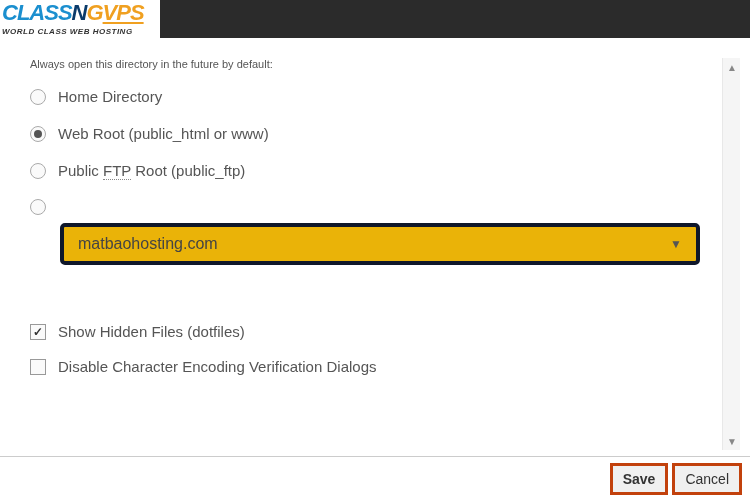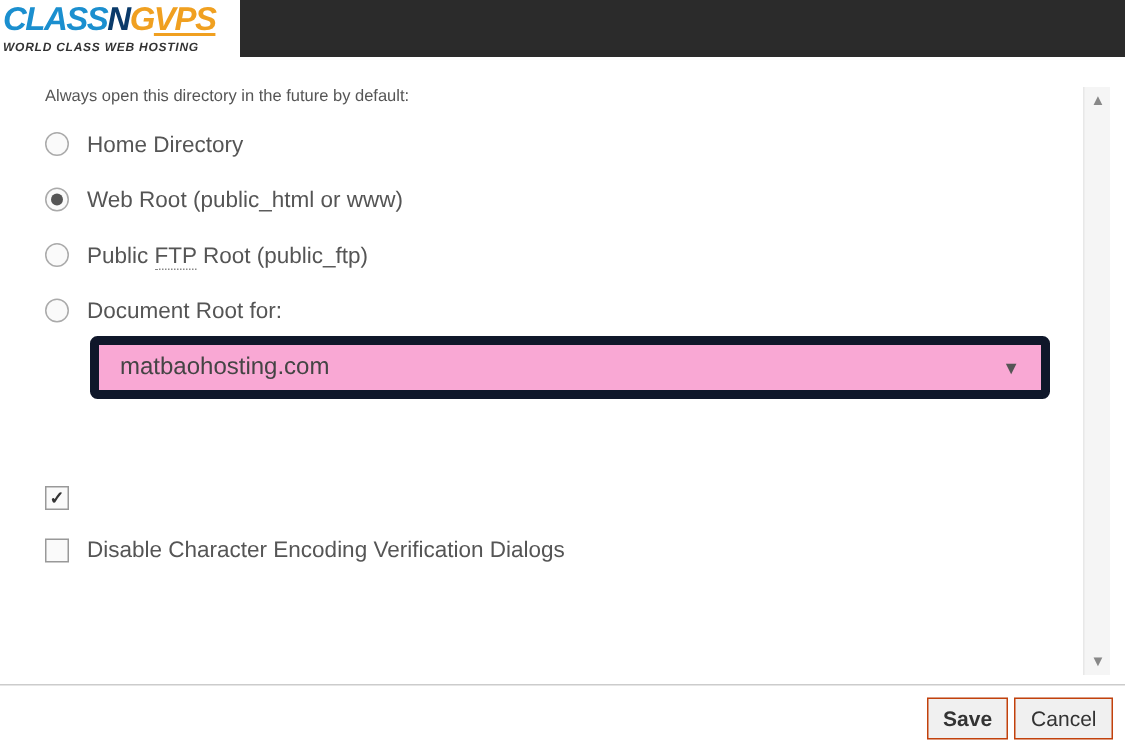--- a/index.html
+++ b/index.html
@@ -51,21 +51,21 @@
     display: flex;
     align-items: center;
     justify-content: center;
     font-size: 10px;
     color: #888;
     cursor: pointer;
   }
   .scroll-arrow.up { position: absolute; top: 0; }
   .scroll-arrow.down { position: absolute; bottom: 0; }
   .section-label { color: #555; font-size: 11px; margin-bottom: 18px; }
-  .radio-row { display: flex; margin-bottom: 20px; }
+  .radio-row { display: flex; align-items: center; margin-bottom: 20px; }
   .radio {
     width: 16px;
     height: 16px;
     border: 1px solid #aaa;
     border-radius: 50%;
     margin-right: 12px;
     display: flex;
     align-items: center;
     justify-content: center;
     cursor: pointer;
@@ -80,29 +80,29 @@
   }
   .radio-label { color: #555; font-size: 15px; }
   .dotted { border-bottom: 1px dotted #888; }
   .select-wrap {
     margin: 4px 40px 30px 30px;
     position: relative;
   }
   .select-box {
     width: 100%;
     height: 42px;
-    border: 6px solid #0f172a;
+    border: 4px solid #0f172a;
     border-radius: 5px;
     display: flex;
     align-items: center;
     padding: 12px 14px;
     color: #444;
     font-size: 16px;
     cursor: pointer;
-    background: #f9a8d4;
+    background: #eab308;
     position: relative;
   }
   .select-caret {
     position: absolute;
     right: 14px;
     font-size: 12px;
     color: #555;
   }
   .checkbox-row { display: flex; align-items: center; margin-bottom: 18px; }
   .checkbox {
@@ -124,21 +124,21 @@
     border-top: 1px solid #ccc;
     height: 44px;
     display: flex;
     align-items: center;
     justify-content: flex-end;
     padding-right: 8px;
     gap: 4px;
     background: #fff;
   }
   .btn {
-    border: 1px solid #c2410c;
+    border: 3px solid #c2410c;
     background: #f0f0f0;
     padding: 5px 10px;
     font-size: 14px;
     color: #333;
     cursor: pointer;
   }
   .btn.save { font-weight: bold; }
   .spacer { height: 28px; }
 </style>
 </head>
@@ -168,34 +168,34 @@
 
   <div class="radio-row">
     <div class="radio"></div>
     <div class="radio-label">
       <span>Public </span><span class="dotted">FTP</span><span> Root (public_ftp)</span>
     </div>
   </div>
 
   <div class="radio-row" style="margin-bottom:8px">
     <div class="radio"></div>
-    <div class="radio-label">Document Root for:</div>
   </div>
 
   <div class="select-wrap">
     <div class="select-box">
       <span>matbaohosting.com</span>
       <span class="select-caret">▼</span>
     </div>
   </div>
 
   <div class="spacer"></div>
 
   <div class="checkbox-row">
     <div class="checkbox checked"></div>
+    <div class="checkbox-label">Show Hidden Files (dotfiles)</div>
   </div>
 
   <div class="checkbox-row">
     <div class="checkbox"></div>
     <div class="checkbox-label">Disable Character Encoding Verification Dialogs</div>
   </div>
 
   <div class="scroll-area">
     <div class="scroll-arrow up">▲</div>
     <div class="scroll-arrow down">▼</div>

